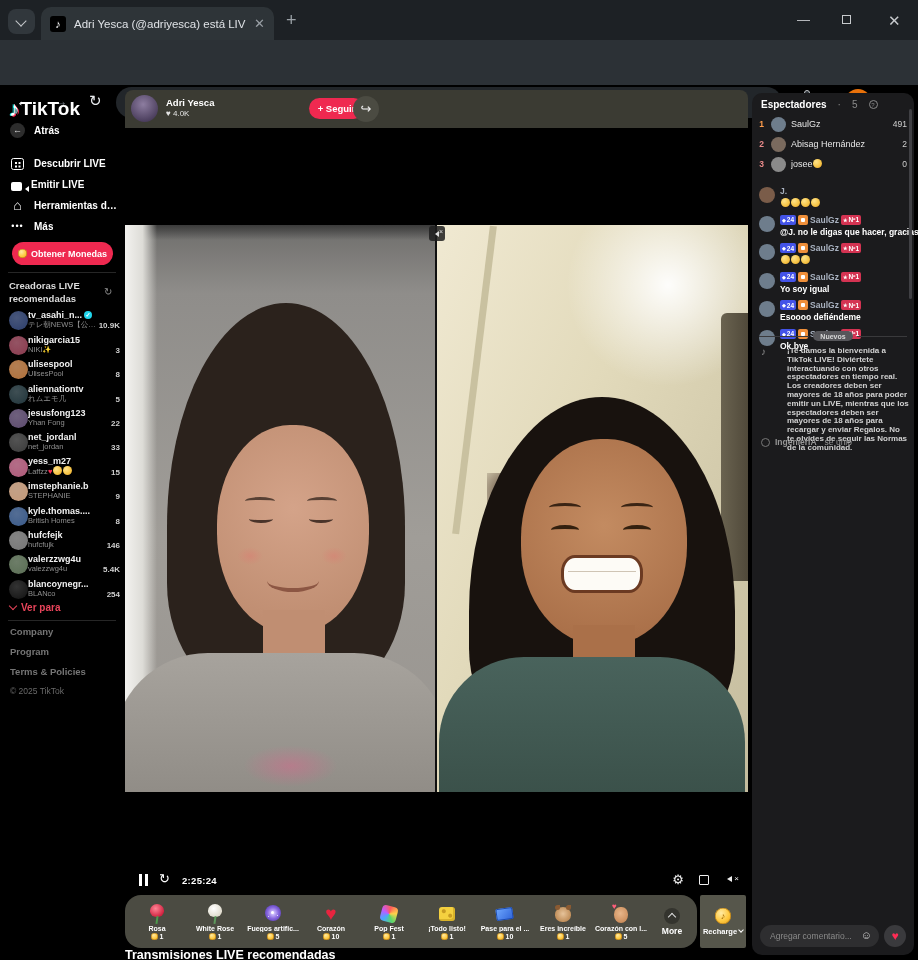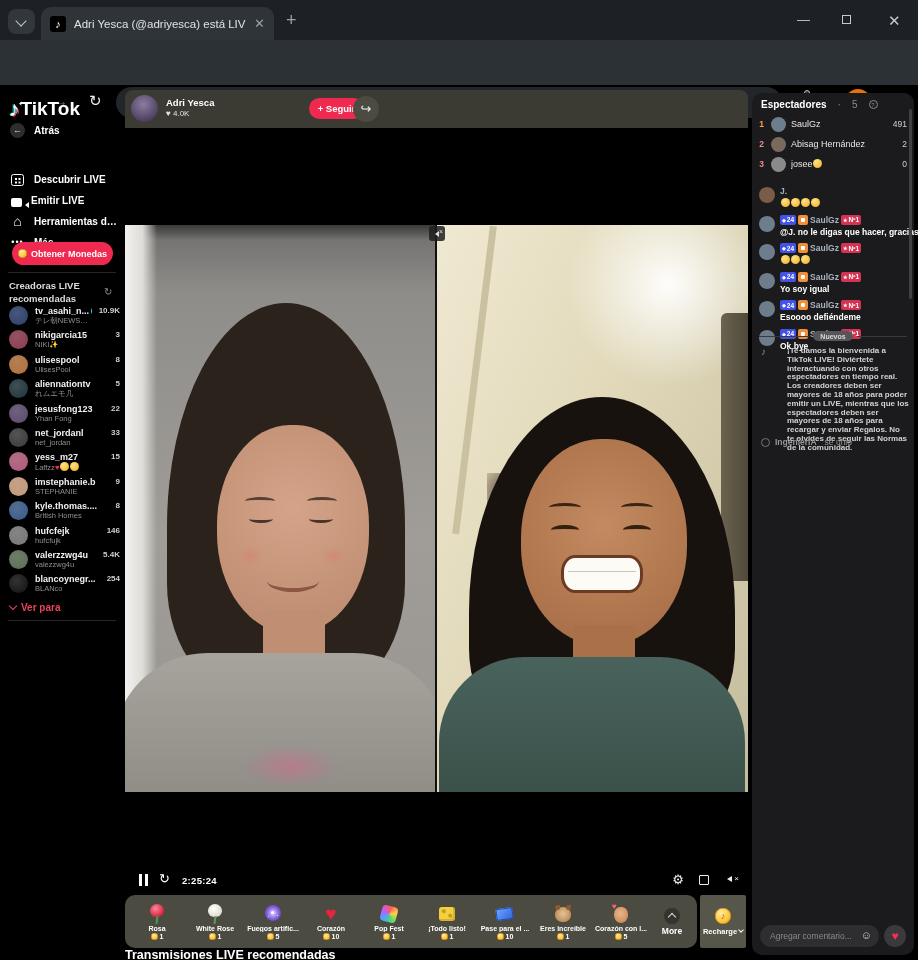--- a/index.html
+++ b/index.html
@@ -36,42 +36,42 @@
 .ico-puzzle::before{content:"";position:absolute;left:4px;top:-4px;width:4px;height:4px;background:#2c3136;border:1.7px solid #c4c7ca;border-radius:50%}
 .tb-sep{position:absolute;left:831px;top:54px;width:1px;height:15px;background:#4b5157}
 .avatar-btn{position:absolute;left:845px;top:49px;width:26px;height:26px;border-radius:50%;background:#e8710a;color:#fff;font-size:12px;font-weight:bold;text-align:center;line-height:26px}
 .kebab{position:absolute;left:891px;top:51px;color:#c4c7ca;font-size:14px;letter-spacing:0}
 
 
 .logo{position:absolute;left:9px;top:97px;color:#fff;font-size:19px;font-weight:bold;display:flex;align-items:center}
 .logo-note{font-size:21px;margin-right:1px;text-shadow:-1.2px 0 #25f4ee,1.2px 1px #fe2c55}
 .navcol{position:absolute;left:0;top:120px;width:125px}
 .nav-item{display:flex;align-items:center;gap:9px;padding:0 0 0 10px;height:21px;cursor:pointer}
-.nav-first{margin-bottom:28px}
+.nav-first{margin-bottom:12px}
 .nav-label{color:#fff;font-size:10px;font-weight:bold;white-space:nowrap;overflow:hidden;max-width:86px;text-overflow:ellipsis}
 .nav-ico{width:15px;height:15px;flex:none;position:relative}
 .ico-back{border-radius:50%;background:#2d2d2d;color:#ddd;font-size:9px;line-height:15px;text-align:center}
 .ico-back::before{content:"←"}
 .ico-discover{width:13px;height:12px;border:1.5px solid #fff;border-radius:2.5px;margin:1px}
 .ico-discover::after{content:"";position:absolute;left:2.5px;top:3px;width:2px;height:2px;background:#fff;box-shadow:3.5px 0 0 #fff,0 3.5px 0 #fff,3.5px 3.5px 0 #fff}
 .ico-camera{width:11px;height:9px;background:#fff;border-radius:2px;margin:3px 0 0 1px}
 .ico-camera::after{content:"";position:absolute;left:11px;top:4.5px;border:3.5px solid transparent;border-right:4.5px solid #fff}
 .ico-tools{color:#fff;font-size:14px;line-height:15px;text-align:center}
 .ico-tools::before{content:"⌂"}
 .ico-more{color:#fff;font-size:9px;letter-spacing:1px;line-height:15px;text-align:center}
 .ico-more::before{content:"•••"}
 .coins-btn{position:absolute;left:12px;top:242px;width:101px;height:23px;background:#ef2950;border-radius:12px;display:flex;align-items:center;justify-content:center;gap:4px;color:#fff;font-size:9px;font-weight:bold;cursor:pointer}
 .coin{border-radius:50%;background:radial-gradient(circle at 38% 32%,#ffeaa2,#ffc83d 55%,#dd9a1e);box-shadow:inset 0 0 0 .6px #b57b14}
 .coin-sm{width:7px;height:7px}
 .coin-btn{width:9px;height:9px}
 .sb-div{position:absolute;left:8px;width:108px;height:1px;background:#262626}
 .rec-head{position:absolute;left:9px;top:280px;width:108px;color:#dcdcdc;font-size:9.5px;font-weight:bold;line-height:12.5px}
 .rec-refresh{position:absolute;left:104px;top:286px;color:#8f8f8f;font-size:10px;cursor:pointer}
 .creators{position:absolute;left:0;top:306px;width:125px}
-.cr-row{height:24.4px;display:flex;align-items:flex-start;padding:0 5px 0 9px;gap:7px;cursor:pointer}
+.cr-row{height:24.4px;display:flex;align-items:flex-end;padding:0 5px 0 9px;gap:0;cursor:pointer}
 .cr-av{width:19px;height:19px;border-radius:50%;flex:none}
 .cr-col{flex:1;min-width:0;line-height:10px}
 .cr-name{color:#f1f1f1;font-size:9px;font-weight:bold;white-space:nowrap;overflow:hidden;text-overflow:ellipsis;display:flex;align-items:center;gap:2px}
 .cr-sub{color:#8f8f8f;font-size:7.5px;white-space:nowrap;overflow:hidden;text-overflow:ellipsis}
 .cr-count{color:#cfcfcf;font-size:8px;font-weight:bold;flex:none}
 .verif{width:8px;height:8px;border-radius:50%;background:#20d5ec;color:#fff;font-size:6px;line-height:8px;text-align:center;flex:none}
 .verif::before{content:"✓"}
 .vertodo{position:absolute;left:10px;top:602px;color:#e8445a;font-size:10px;font-weight:bold;display:flex;align-items:center;gap:5px;cursor:pointer}
 .chev-dn{width:6px;height:6px;border-left:1.6px solid #e8445a;border-bottom:1.6px solid #e8445a;transform:rotate(-45deg);margin-top:-3px}
 .footer{position:absolute;left:10px;top:626px;width:110px}
@@ -133,21 +133,21 @@
 .pc-reload{position:absolute;left:34px;top:2px;color:#fff;font-size:13px;cursor:pointer}
 .pc-time{position:absolute;left:57px;top:6px;color:#fff;font-size:9.5px;font-weight:bold;letter-spacing:.3px}
 .pc-right{position:absolute;right:8px;top:3px;display:flex;align-items:center;gap:15px}
 .pc-gear{color:#eee;font-size:13px;cursor:pointer}
 .pc-fs{width:10px;height:10px;border:1.6px solid #eee;border-radius:1px;cursor:pointer}
 .pc-vol{position:relative;width:16px;height:12px;cursor:pointer}
 .pc-vol::before{content:"";position:absolute;left:0;top:2.5px;border:3.5px solid transparent;border-right:5px solid #eee}
 .pc-vol::after{content:"×";position:absolute;right:1px;top:0;color:#eee;font-size:8px}
 
 
-.giftbar{position:absolute;left:125px;top:895px;width:572px;height:53px;background:#4b4b42;border-radius:10px;display:flex;padding:0 3px}
+.giftbar{position:absolute;left:125px;top:895px;width:572px;height:53px;background:#4b4b42;border-radius:16px;display:flex;padding:0 3px}
 .gift{flex:1;display:flex;flex-direction:column;align-items:center;justify-content:center;gap:1px;cursor:pointer;min-width:0}
 .gift-name{color:#fff;font-size:7px;font-weight:bold;max-width:55px;white-space:nowrap;overflow:hidden;text-overflow:ellipsis}
 .gift-cost{display:flex;align-items:center;gap:2px;color:#fff;font-size:7px;font-weight:bold}
 .gi{width:20px;height:20px;position:relative}
 .gi::before{content:"";position:absolute}
 .gi-rose::before{left:3px;top:0;width:14px;height:13px;border-radius:50% 50% 45% 45%;background:radial-gradient(circle at 40% 35%,#ff8596,#cf1f3d 75%)}
 .gi-rose::after{content:"";position:absolute;left:9px;top:12px;width:2px;height:8px;background:#4c9a4c;transform:rotate(8deg)}
 .gi-whiterose::before{left:3px;top:0;width:14px;height:13px;border-radius:50% 50% 45% 45%;background:radial-gradient(circle at 40% 35%,#ffffff,#ddd9ca 78%)}
 .gi-whiterose::after{content:"";position:absolute;left:9px;top:12px;width:2px;height:8px;background:#5d9a5d;transform:rotate(8deg)}
 .gi-fireworks::before{left:2px;top:1px;width:16px;height:16px;border-radius:50%;background:radial-gradient(circle,#d5c6ff 8%,#8a6ae0 48%,#5b3fb8 80%)}
@@ -411,20 +411,26 @@
           <div class="cr-sub">BLANco</div>
         </span>
         <span class="cr-count">254</span>
       </div>
     </div>
   <div class="vertodo">
       <span class="chev-dn" style="border-color:#e8445a"></span>
       <span>Ver para</span>
     </div>
   <div class="sb-div" style="top:620px"></div>
+  <div class="footer" id="footer-links">
+      <div class="f-link">Company</div>
+      <div class="f-link">Program</div>
+      <div class="f-link">Terms &amp; Policies</div>
+      <div class="f-copy">© 2025 TikTok</div>
+    </div>
 
   <div class="stream-header">
     <div class="host-av"></div>
     <div class="host-name">Adri Yesca</div>
     <div class="host-likes">4.0K</div>
     <div class="follow-btn">+ Seguir</div>
     <div class="share-btn"></div>
   </div>
 
   <div class="video">

